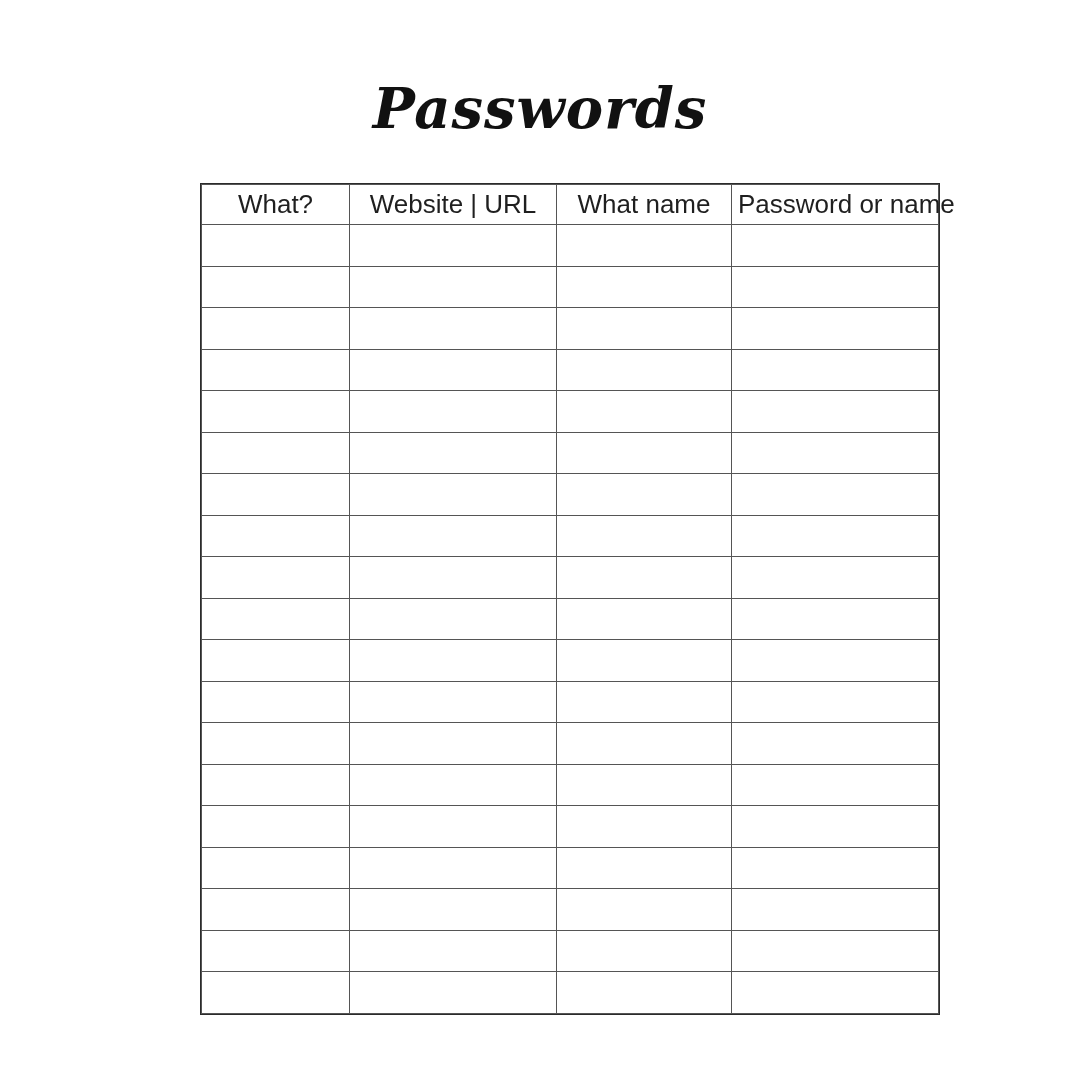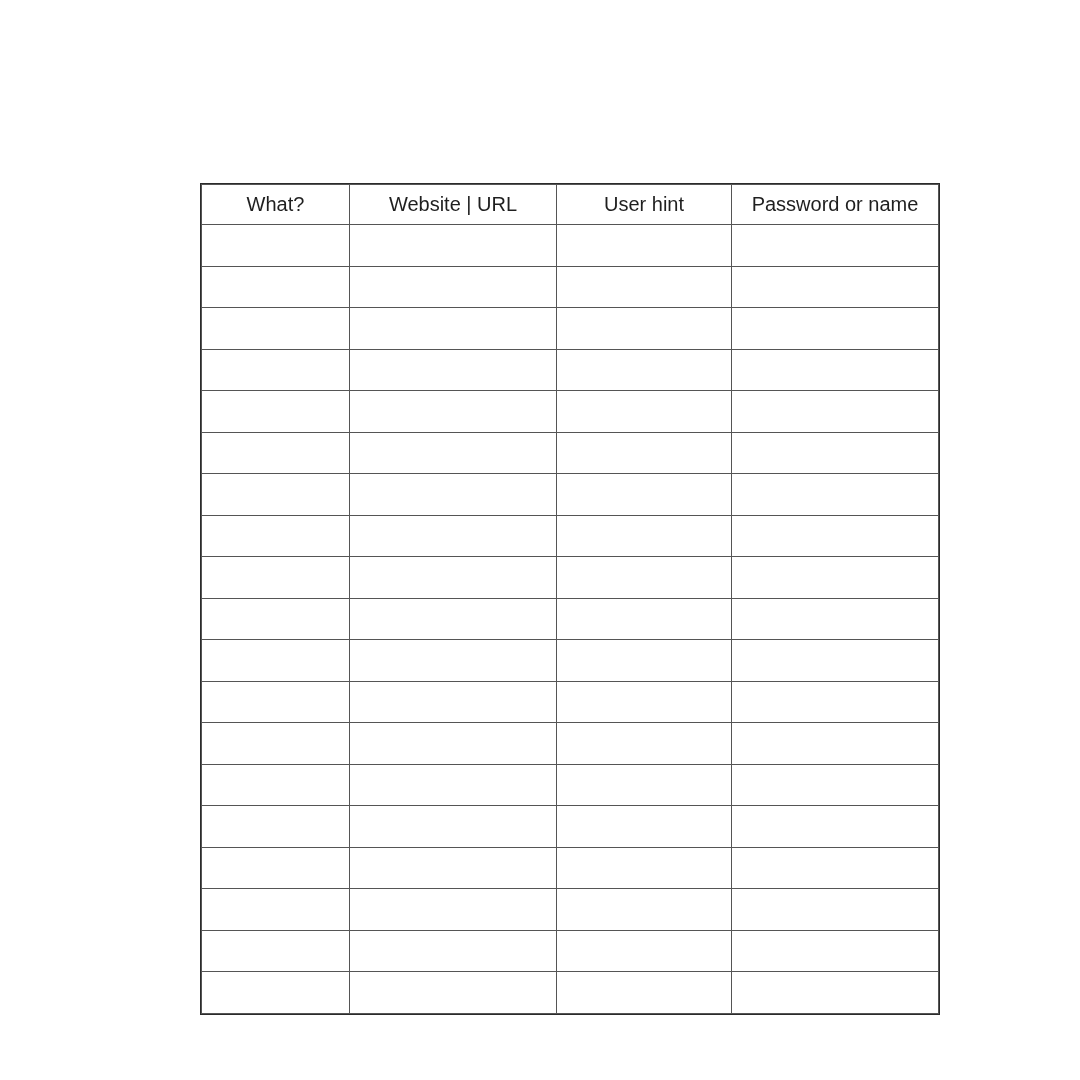--- a/index.html
+++ b/index.html
@@ -66,21 +66,21 @@
   }
 
   
   table.pw-table {
     outline: 1px solid #2b2b2b;
     outline-offset: 0px;
   }
 
   table.pw-table th {
     font-weight: 400;
-    font-size: 20px;
+    font-size: 26px;
     color: #1f1f1f;
     height: 39px;
     padding: 0 6px;
     text-align: center;
     vertical-align: middle;
     white-space: nowrap;
   }
 
   table.pw-table td {
     height: 40.5px;
@@ -93,34 +93,35 @@
   col.c-what    { width: 148px; }
   col.c-website { width: 207px; }
   col.c-user    { width: 175px; }
   col.c-pass    { width: 207px; }
 </style>
 </head>
 <body>
 
 <div class="page">
 
+  <div class="page-title">Passwords</div>
 
   <div class="table-wrap">
     <table class="pw-table">
       <colgroup>
         <col class="c-what">
         <col class="c-website">
         <col class="c-user">
         <col class="c-pass">
       </colgroup>
       <thead>
         <tr>
           <th>What?</th>
           <th>Website | URL</th>
-          <th>User hint</th>
+          <th>What name</th>
           <th>Password or name</th>
         </tr>
       </thead>
       <tbody id="table-body">
           <tr>
             <td></td>
             <td></td>
             <td></td>
             <td></td>
           </tr>

